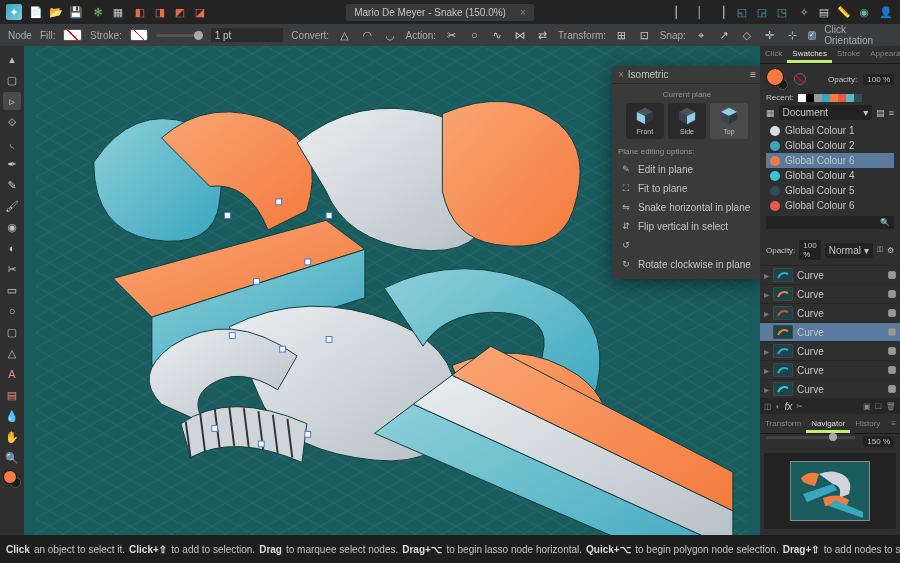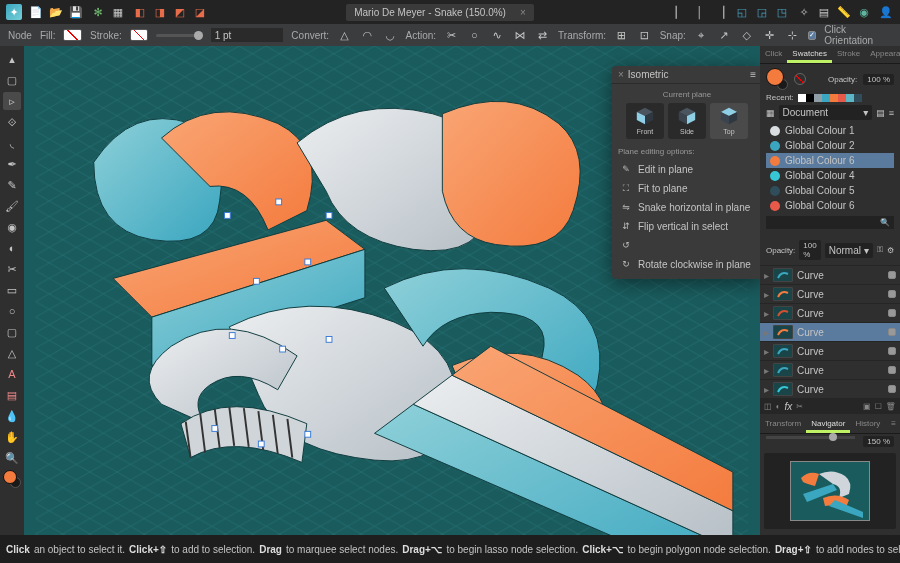--- a/index.html
+++ b/index.html
@@ -506,18 +506,18 @@
 </div>
 
 <div class="statusbar" id="statusbar">
     <b>Click</b>
     <span> an object to select it. </span>
     <b>Click+⇧</b>
     <span> to add to selection. </span>
     <b>Drag</b>
     <span> to marquee select nodes. </span>
     <b>Drag+⌥</b>
-    <span> to begin lasso node selection. </span>
-    <b>Click+⌥</b>
+    <span> to begin lasso node horizontal. </span>
+    <b>Quick+⌥</b>
     <span> to begin polygon node selection. </span>
     <b>Drag+⇧</b>
     <span> to add nodes to selection. </span>
   </div>
 
 </body></html>

